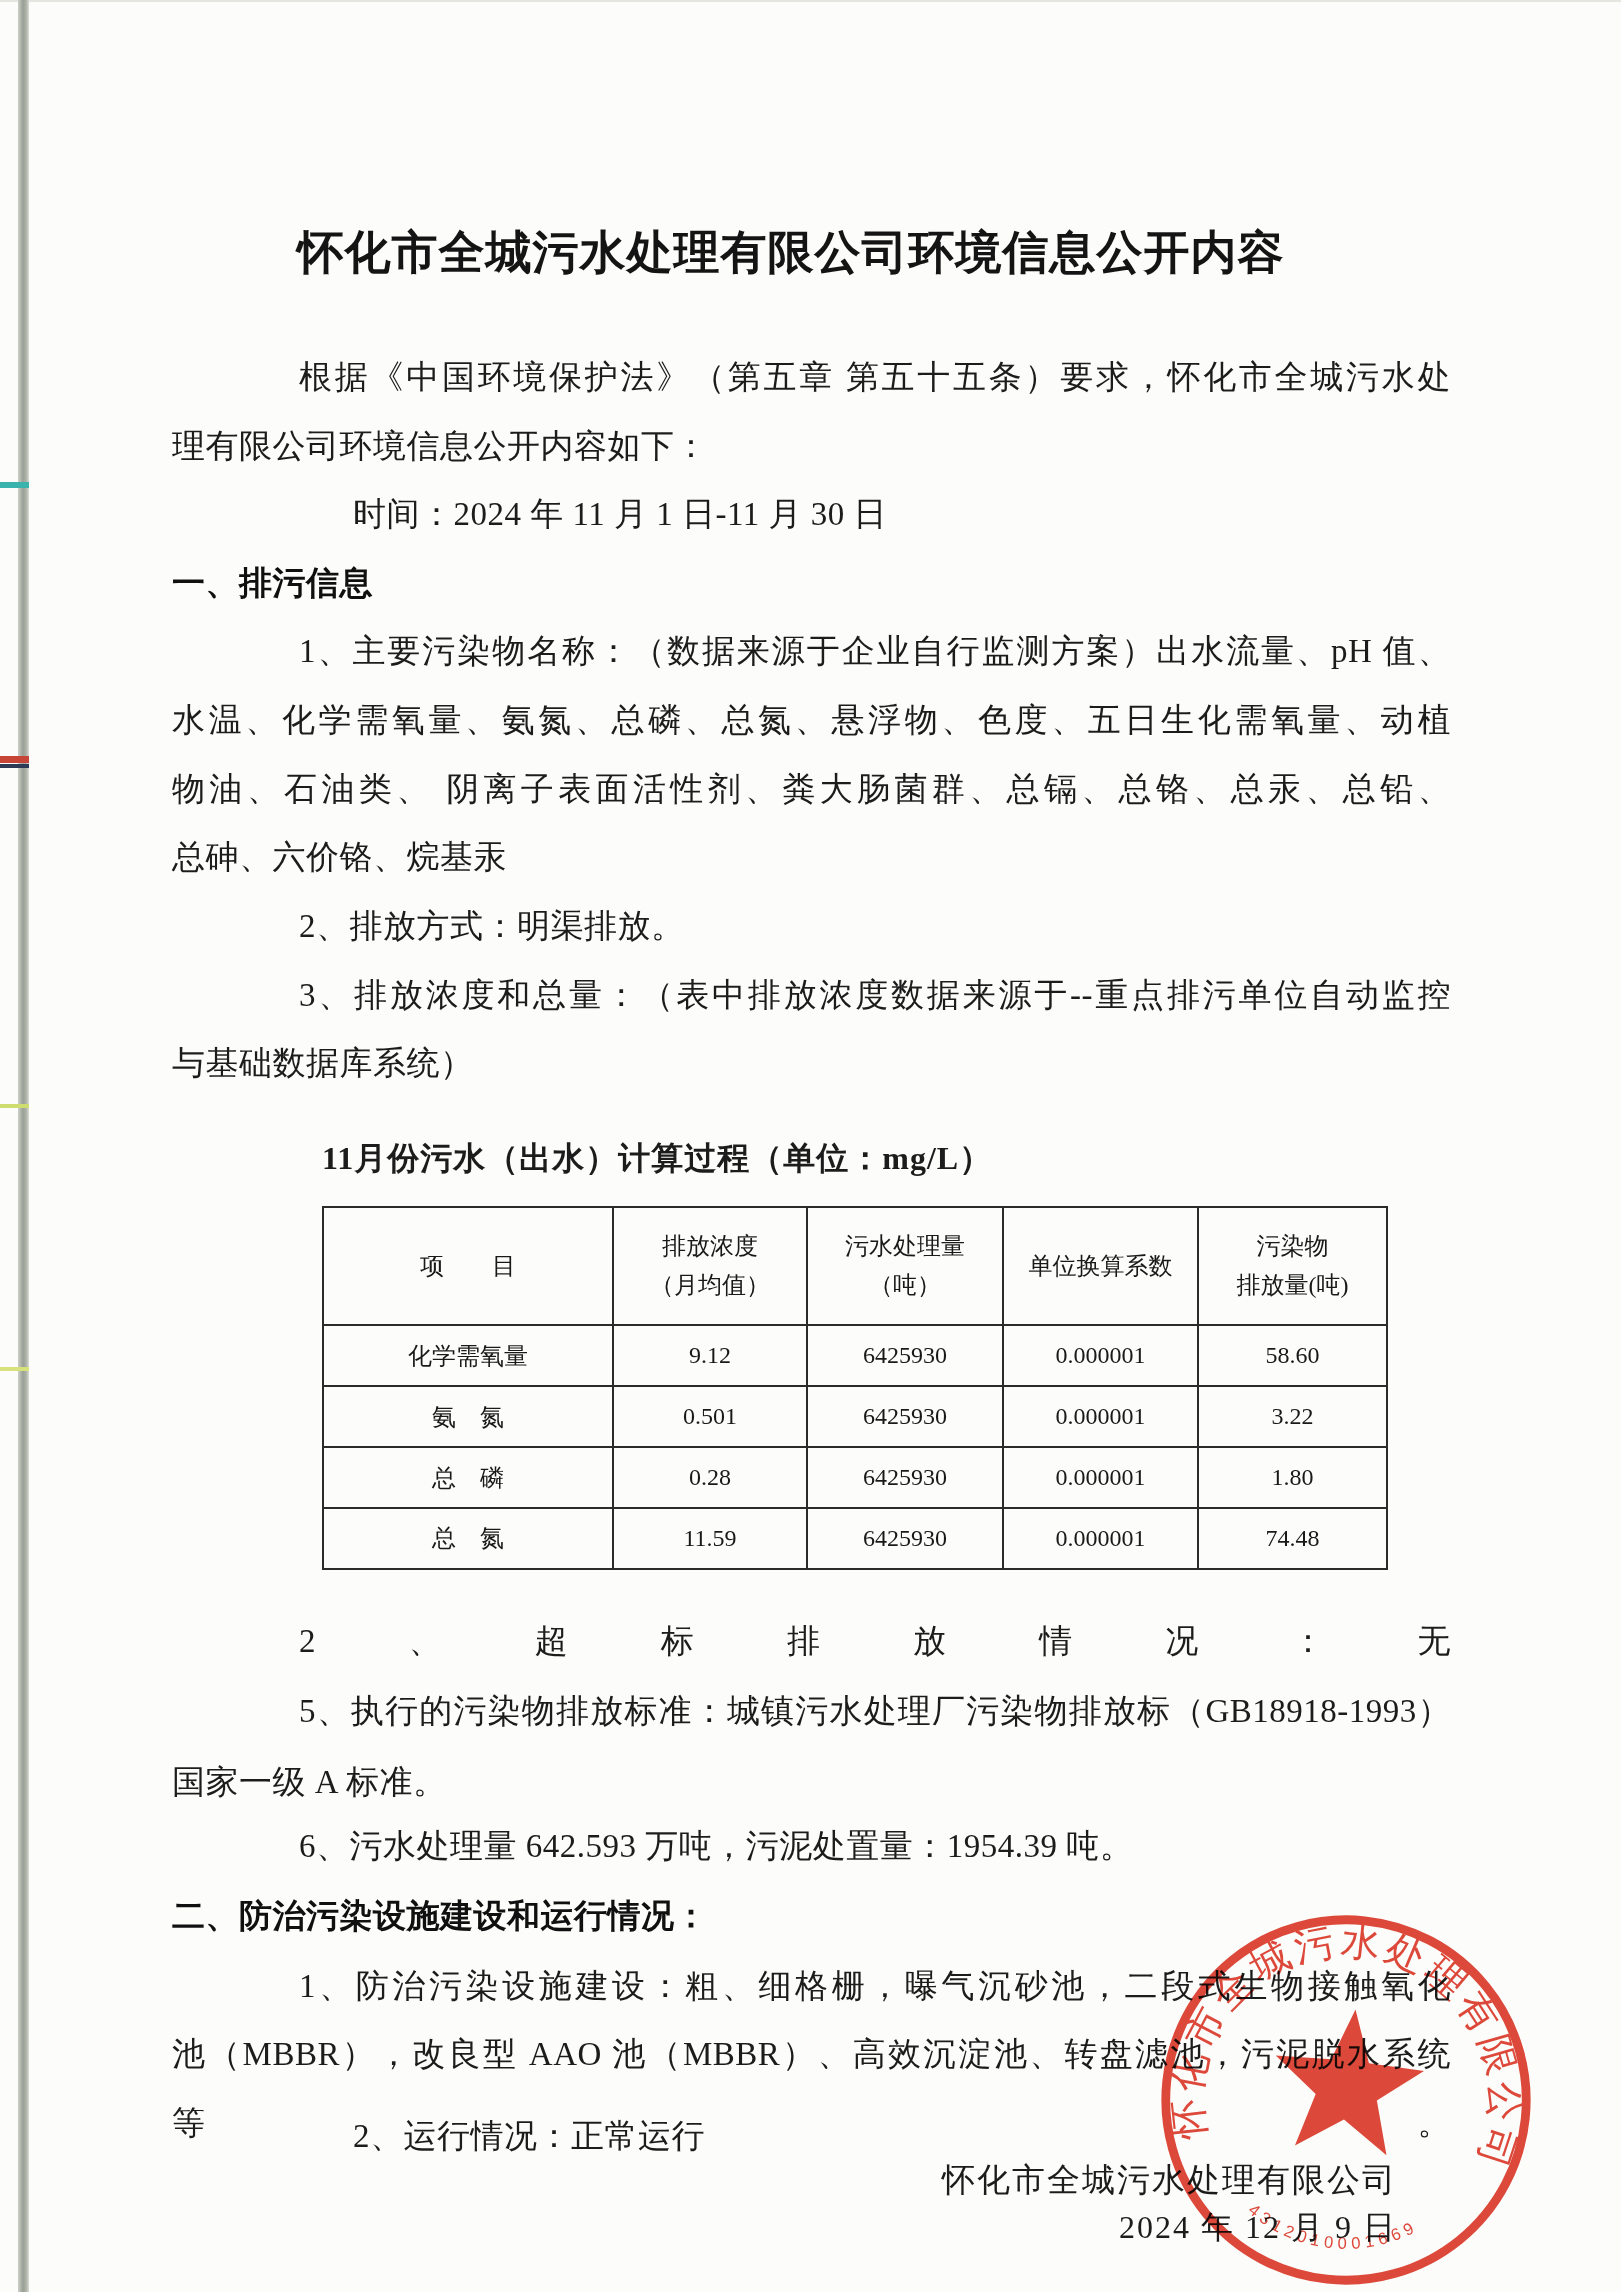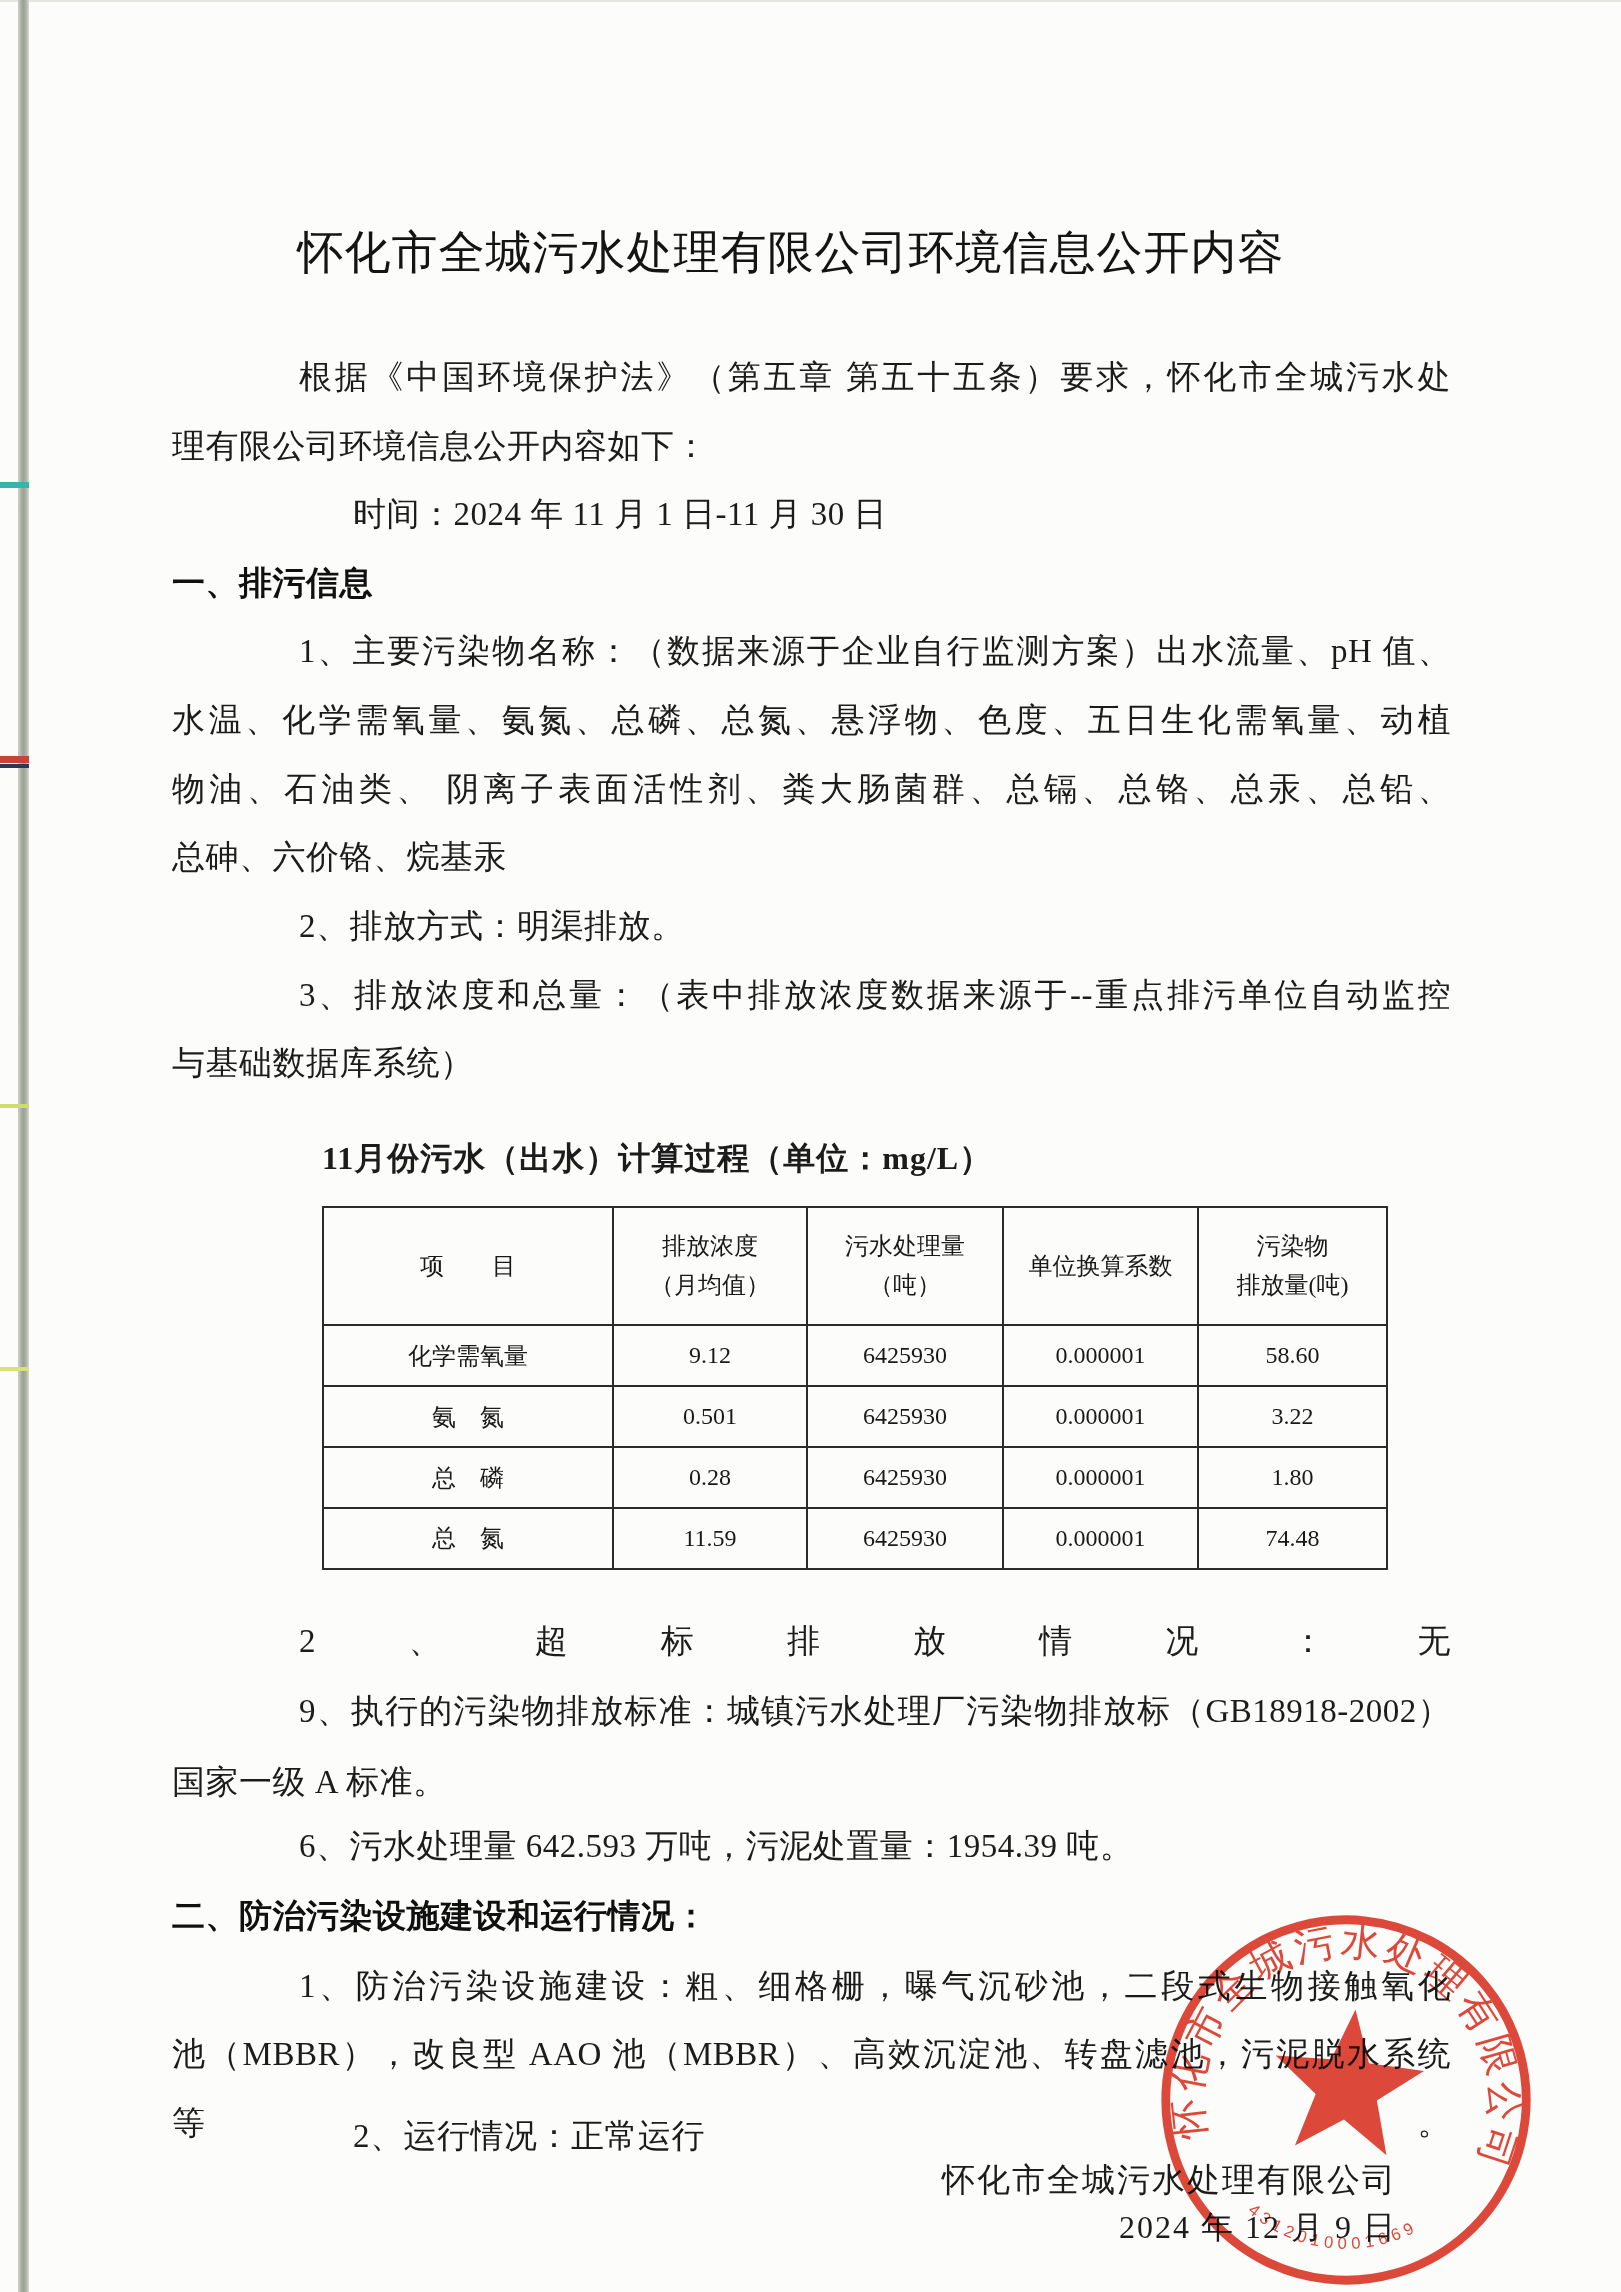--- a/index.html
+++ b/index.html
@@ -15,21 +15,21 @@
   
   .edge-strip{
     position:absolute; left:17.6px; top:0; width:11.8px; height:100%;
     background:linear-gradient(to right,#cdd1c9 0%,#9aa095 45%,#aeb2a8 75%,#d8dcd2 100%);
   }
   .edge-tick{ position:absolute; left:0; width:29px; }
   .top-edge{ position:absolute; left:0; top:0; width:100%; height:2px; background:#e6e6e1; }
 
   .doc-title{
     position:absolute; left:0; top:222px; width:1582px;
-    text-align:center; font-size:46px; font-weight:normal; letter-spacing:1px;
+    text-align:center; font-size:46px; font-weight:bold; letter-spacing:1px;
     color:#141414;
   }
   .line{
     position:absolute; left:172px; width:1279px; height:69px;
     line-height:69px; font-size:33px; white-space:nowrap; letter-spacing:0.5px;
   }
   .l-indent{ padding-left:127px; }
   .l-time{ padding-left:181px; }
   .l-bold{ font-weight:bold; color:#101010; }
   .l-stretch{ white-space:normal; text-align:justify; text-align-last:justify; }
@@ -144,21 +144,21 @@
       <td>总　氮</td>
       <td>11.59</td>
       <td>6425930</td>
       <td>0.000001</td>
       <td>74.48</td>
     </tr>
   </tbody>
     </table>
 
   <div class="line l-indent l-stretch" style="top:1607px">2、超标排放情况：无</div>
-  <div class="line l-indent l-stretch" style="top:1677px">9、执行的污染物排放标准：城镇污水处理厂污染物排放标（GB18918-2002）</div>
+  <div class="line l-indent l-stretch" style="top:1677px">5、执行的污染物排放标准：城镇污水处理厂污染物排放标（GB18918-1993）</div>
   <div class="line" style="top:1748px">国家一级 A 标准。</div>
   <div class="line l-indent" style="top:1812px">6、污水处理量 642.593 万吨，污泥处置量：1954.39 吨。</div>
   <div class="line l-bold" style="top:1882px">二、防治污染设施建设和运行情况：</div>
   <div class="line l-indent l-stretch" style="top:1952px">1、防治污染设施建设：粗、细格栅，曝气沉砂池，二段式生物接触氧化</div>
   <div class="line l-stretch" style="top:2020px">池（MBBR），改良型 AAO 池（MBBR）、高效沉淀池、转盘滤池，污泥脱水系统等。</div>
   <div class="line l-time" style="top:2102px">2、运行情况：正常运行</div>
 
   <div class="sig-line" style="top:2157px">怀化市全城污水处理有限公司</div>
   <div class="sig-line" style="top:2204px;font-size:32px">2024 年 12 月 9 日</div>
 

